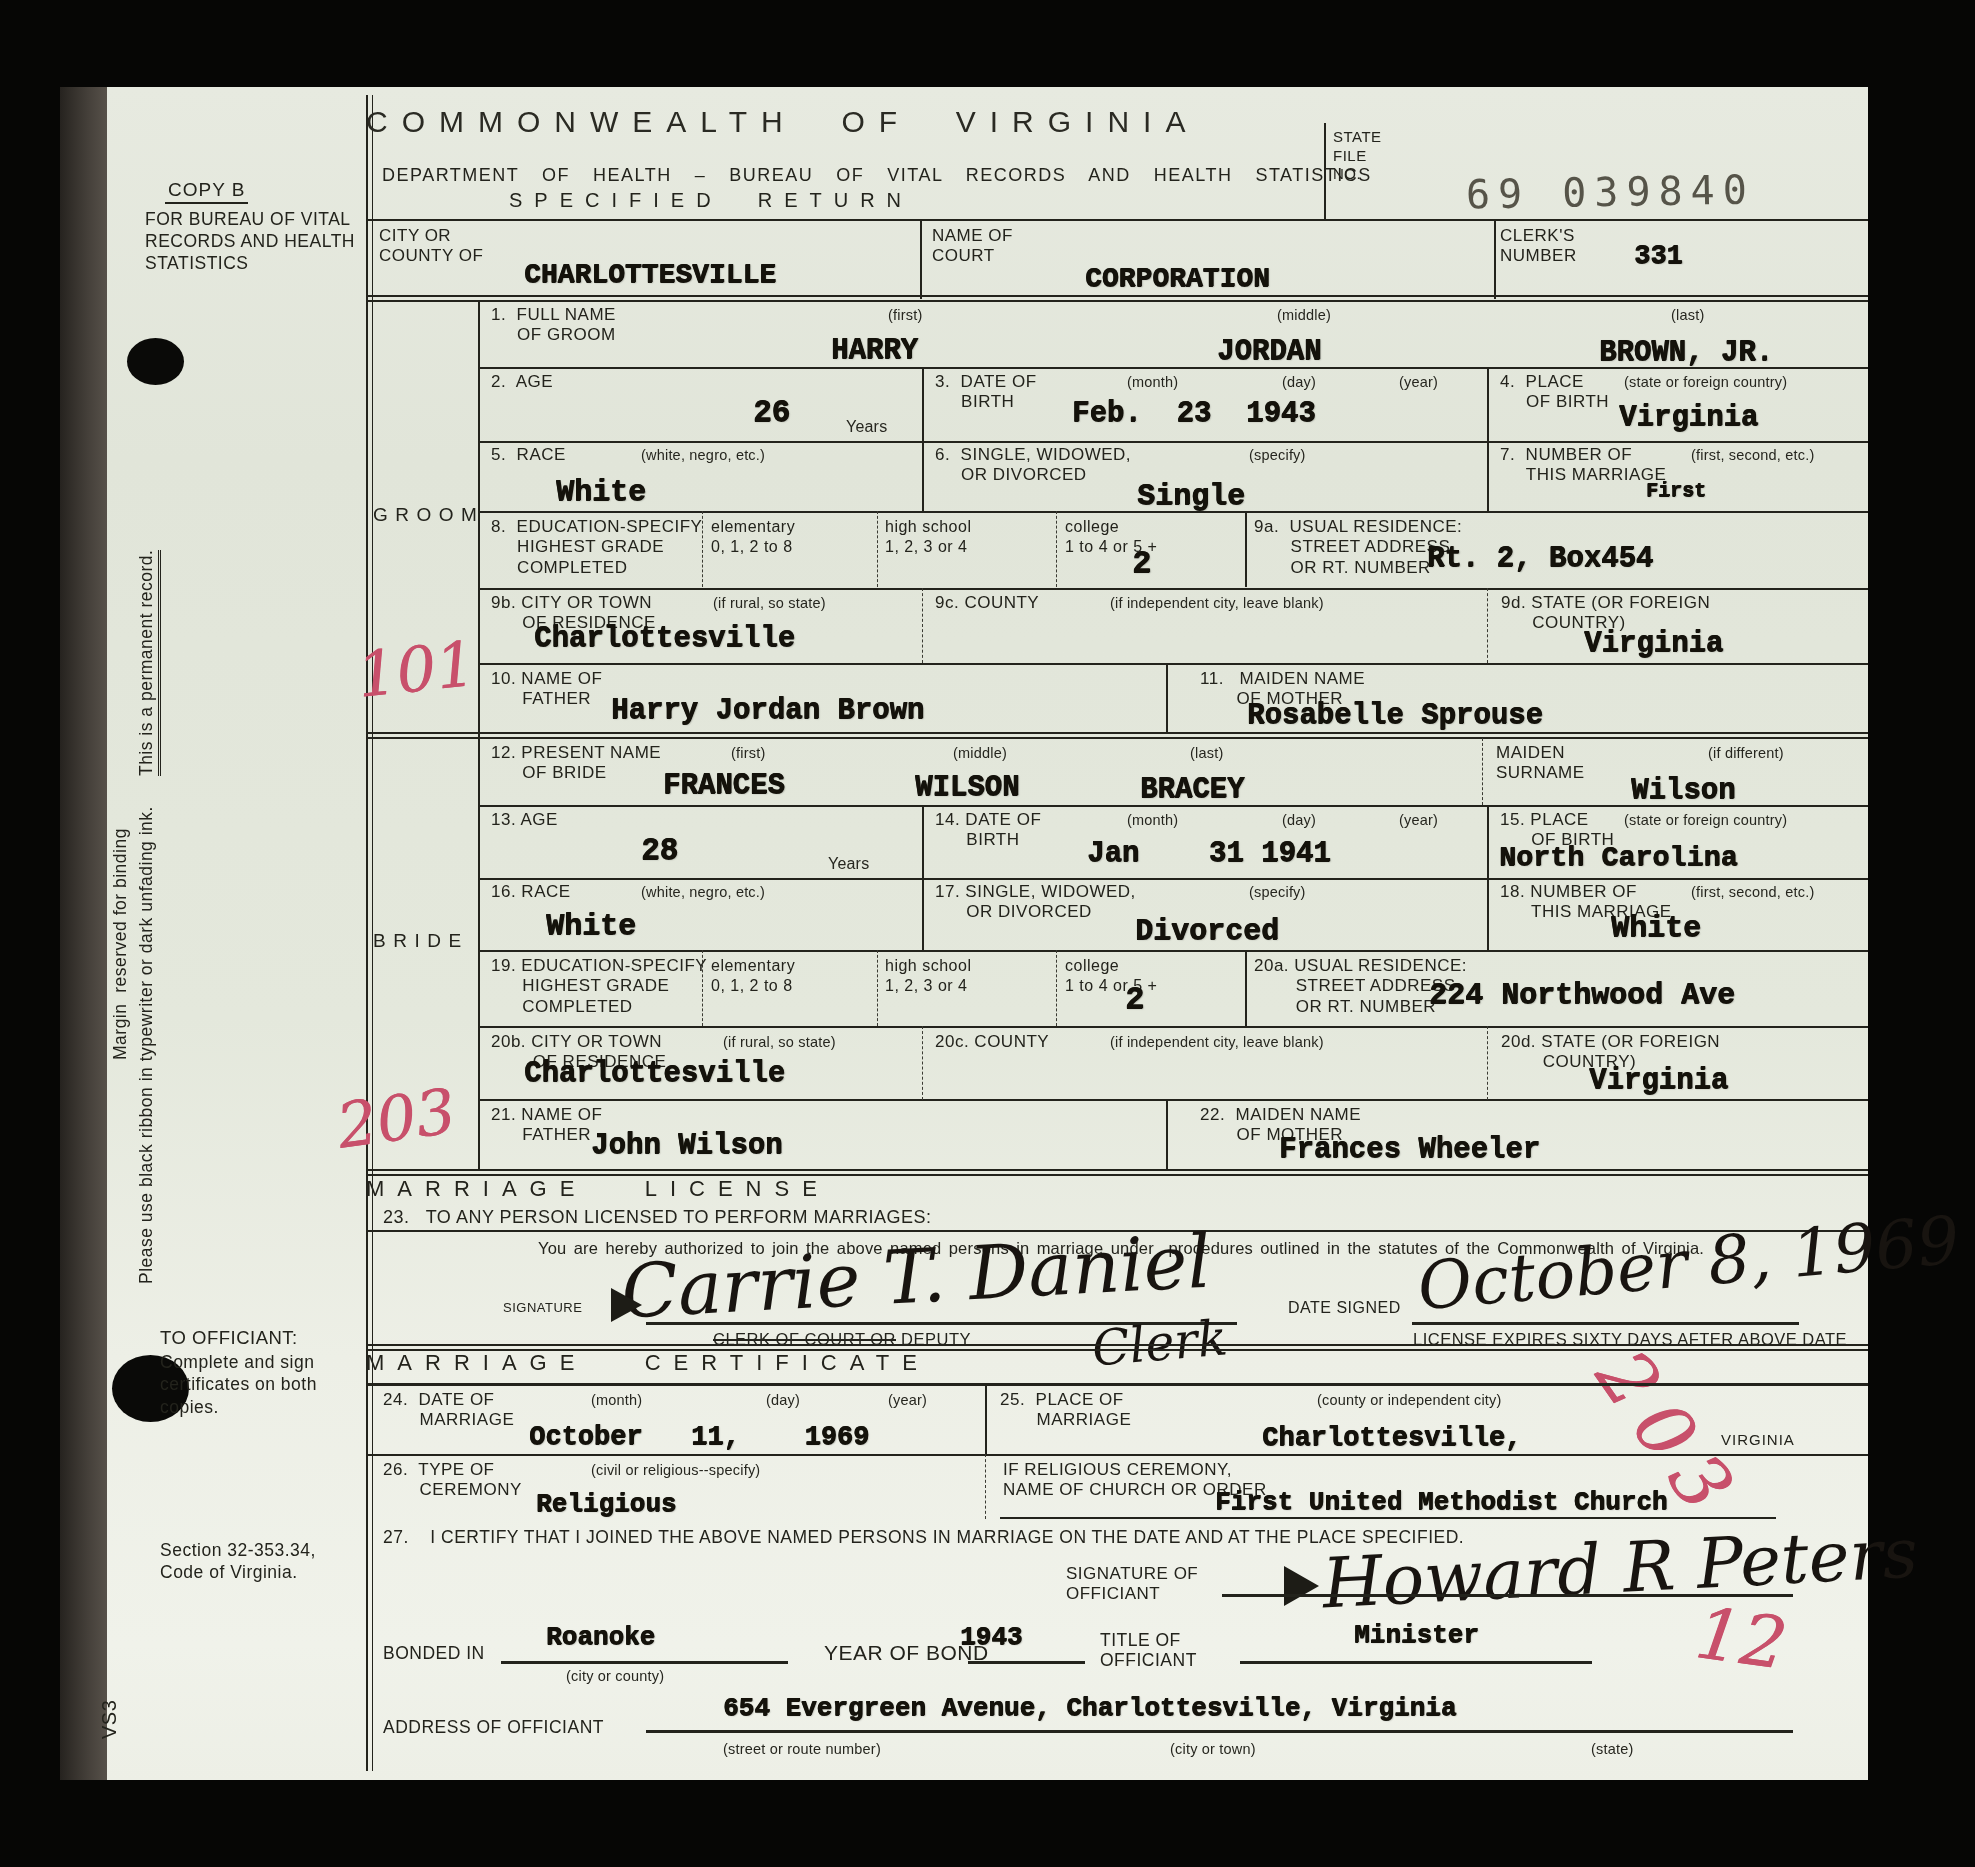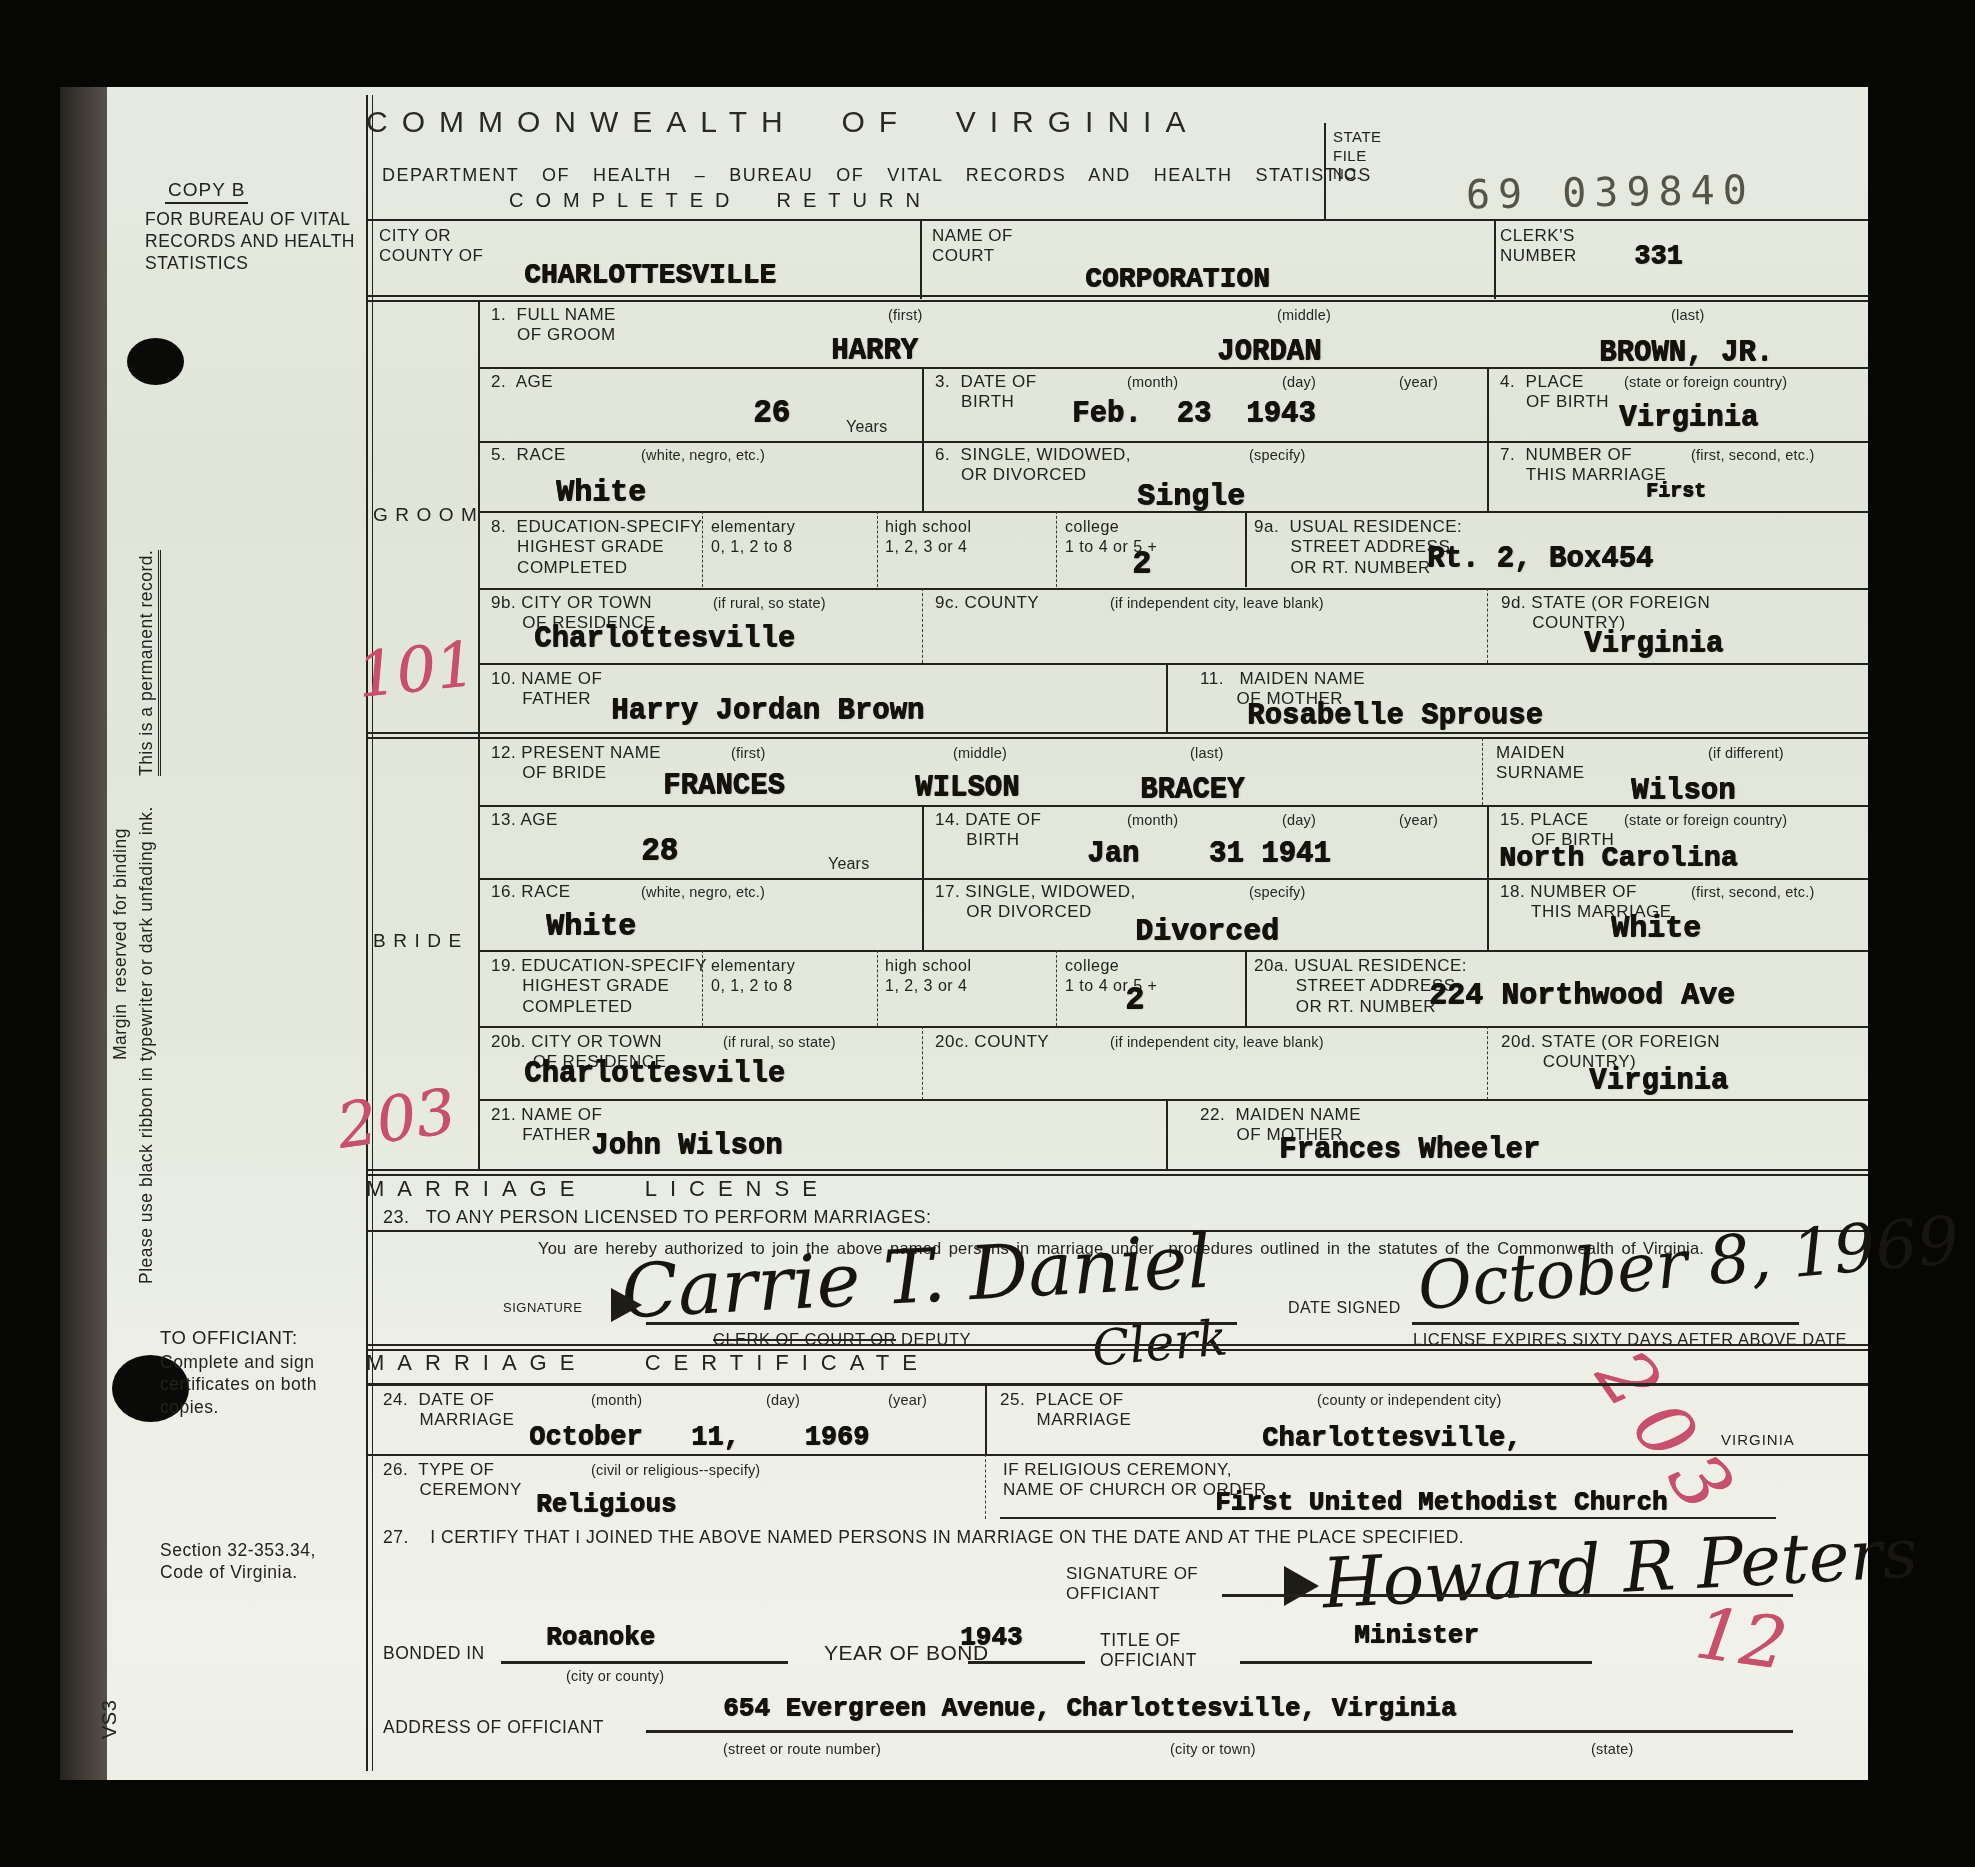--- a/index.html
+++ b/index.html
@@ -96,21 +96,21 @@
   <div class="vld" style="left:642px;top:863px;height:76px"></div>
   <div class="vld" style="left:817px;top:863px;height:76px"></div>
   <div class="vld" style="left:996px;top:863px;height:76px"></div>
   <div class="vl" style="left:1185px;top:863px;height:76px"></div>
   <div class="vld" style="left:862px;top:939px;height:74px"></div>
   <div class="vld" style="left:1427px;top:939px;height:74px"></div>
   <div class="vl" style="left:1106px;top:1012px;height:70px"></div>
 
   <div class="abs lbl ctr title-sp" style="left:306px;top:25px;width:1502px;font-size:30px">COMMONWEALTH  OF  VIRGINIA</div>
   <div class="abs lbl" style="left:322px;top:78px;font-size:18px;letter-spacing:1.5px;word-spacing:5px">DEPARTMENT  OF  HEALTH  –  BUREAU  OF  VITAL  RECORDS  AND  HEALTH  STATISTICS</div>
-  <div class="abs lbl ctr" style="left:449px;top:103px;width:698px;font-size:20px;letter-spacing:12px">COMPLETED  RETURN</div>
+  <div class="abs lbl ctr" style="left:449px;top:103px;width:698px;font-size:20px;letter-spacing:12px">SPECIFIED  RETURN</div>
   <div class="abs lbl" style="left:1273px;top:41px;font-size:15px;line-height:18.5px">STATE
 FILE
 NO.</div>
   <div class="abs" style="left:1406px;top:82px;font-family:'DejaVu Sans Mono',monospace;font-size:40px;color:rgba(66,63,52,.88);letter-spacing:8px;white-space:pre;transform:rotate(-1deg)">69 039840</div>
 
   <div class="abs lbl" style="left:319px;top:139px">CITY OR
 COUNTY OF</div>
   <div class="abs typed" style="left:464px;top:172px">CHARLOTTESVILLE</div>
   <div class="abs lbl" style="left:872px;top:139px">NAME OF
 COURT</div>

